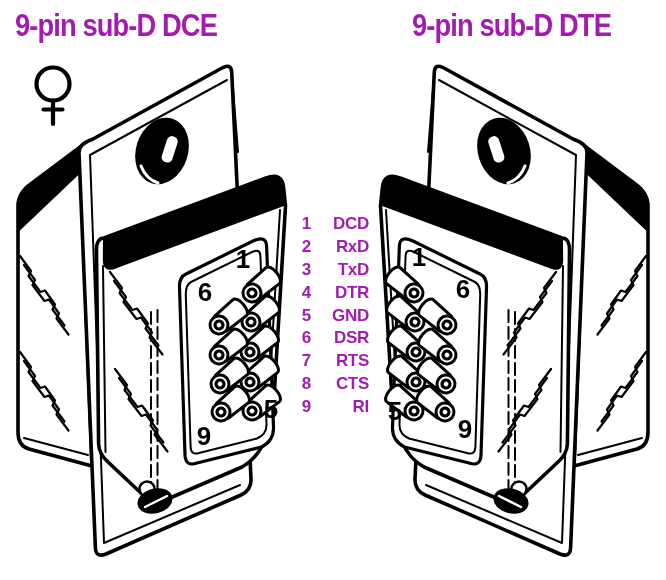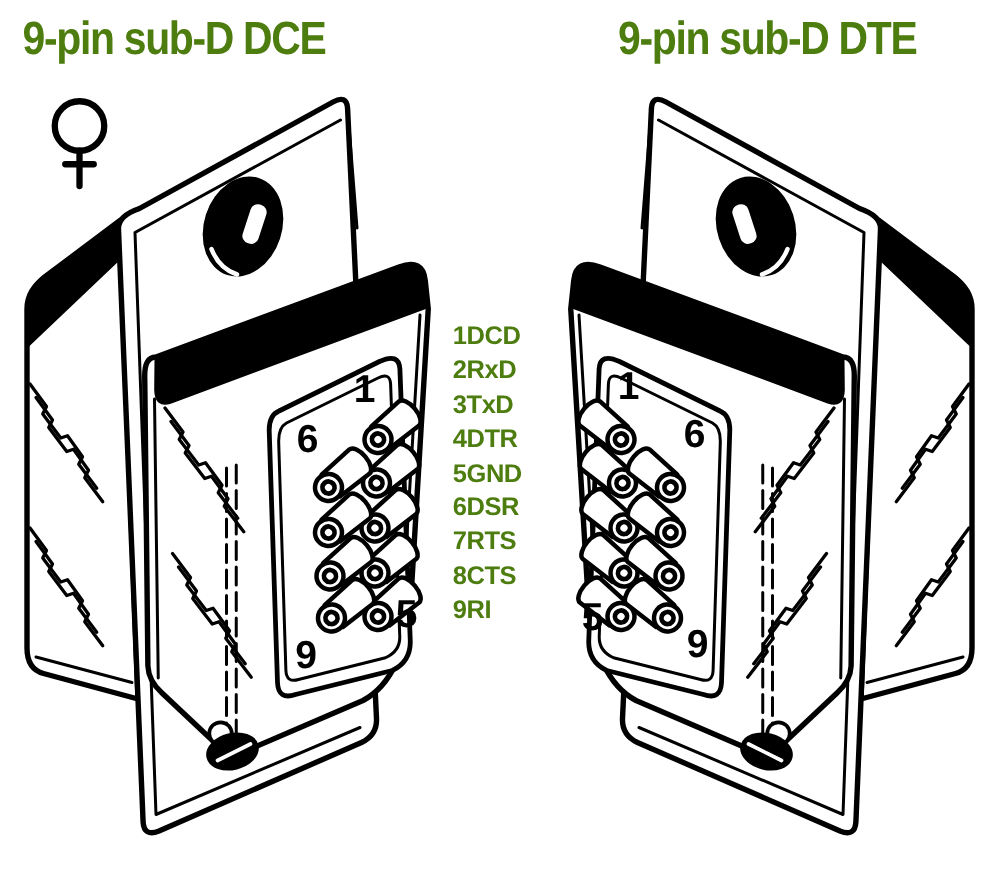--- a/index.html
+++ b/index.html
@@ -1,32 +1,32 @@
 <!DOCTYPE html>
 <html><head>
 <meta charset="utf-8">
 <style>
   html,body{margin:0;padding:0;background:#fff;}
   .stage{
     position:relative;width:666px;height:580px;background:#fff;overflow:hidden;
-    font-family:"Liberation Sans",sans-serif;color:#4d7c0f;
+    font-family:"Liberation Sans",sans-serif;color:#a21caf;
   }
   .title{
     position:absolute;top:8px;font-size:31px;font-weight:bold;letter-spacing:-1px;
     transform:scaleX(.88);transform-origin:0 0;white-space:nowrap;
   }
   .title.dce{left:15px;}
   .title.dte{left:412px;}
   .pin-table{
     position:absolute;left:295px;top:213px;width:74px;
     font-size:17px;font-weight:bold;letter-spacing:-0.3px;
   }
   .pin-row{display:flex;justify-content:space-between;height:22.9px;line-height:22.9px;}
   .pin-no{width:16px;text-align:right;}
-  .pin-sig{flex:1;text-align:left;}
+  .pin-sig{flex:1;text-align:right;}
   svg{position:absolute;left:0;top:0;}
   svg text{font-family:"Liberation Sans",sans-serif;font-weight:bold;font-size:26px;fill:#000;}
 </style>
 </head>
 <body>
 
 <div class="stage">
 
   <div class="title dce">9-pin sub-D DCE</div>
   <div class="title dte">9-pin sub-D DTE</div>

